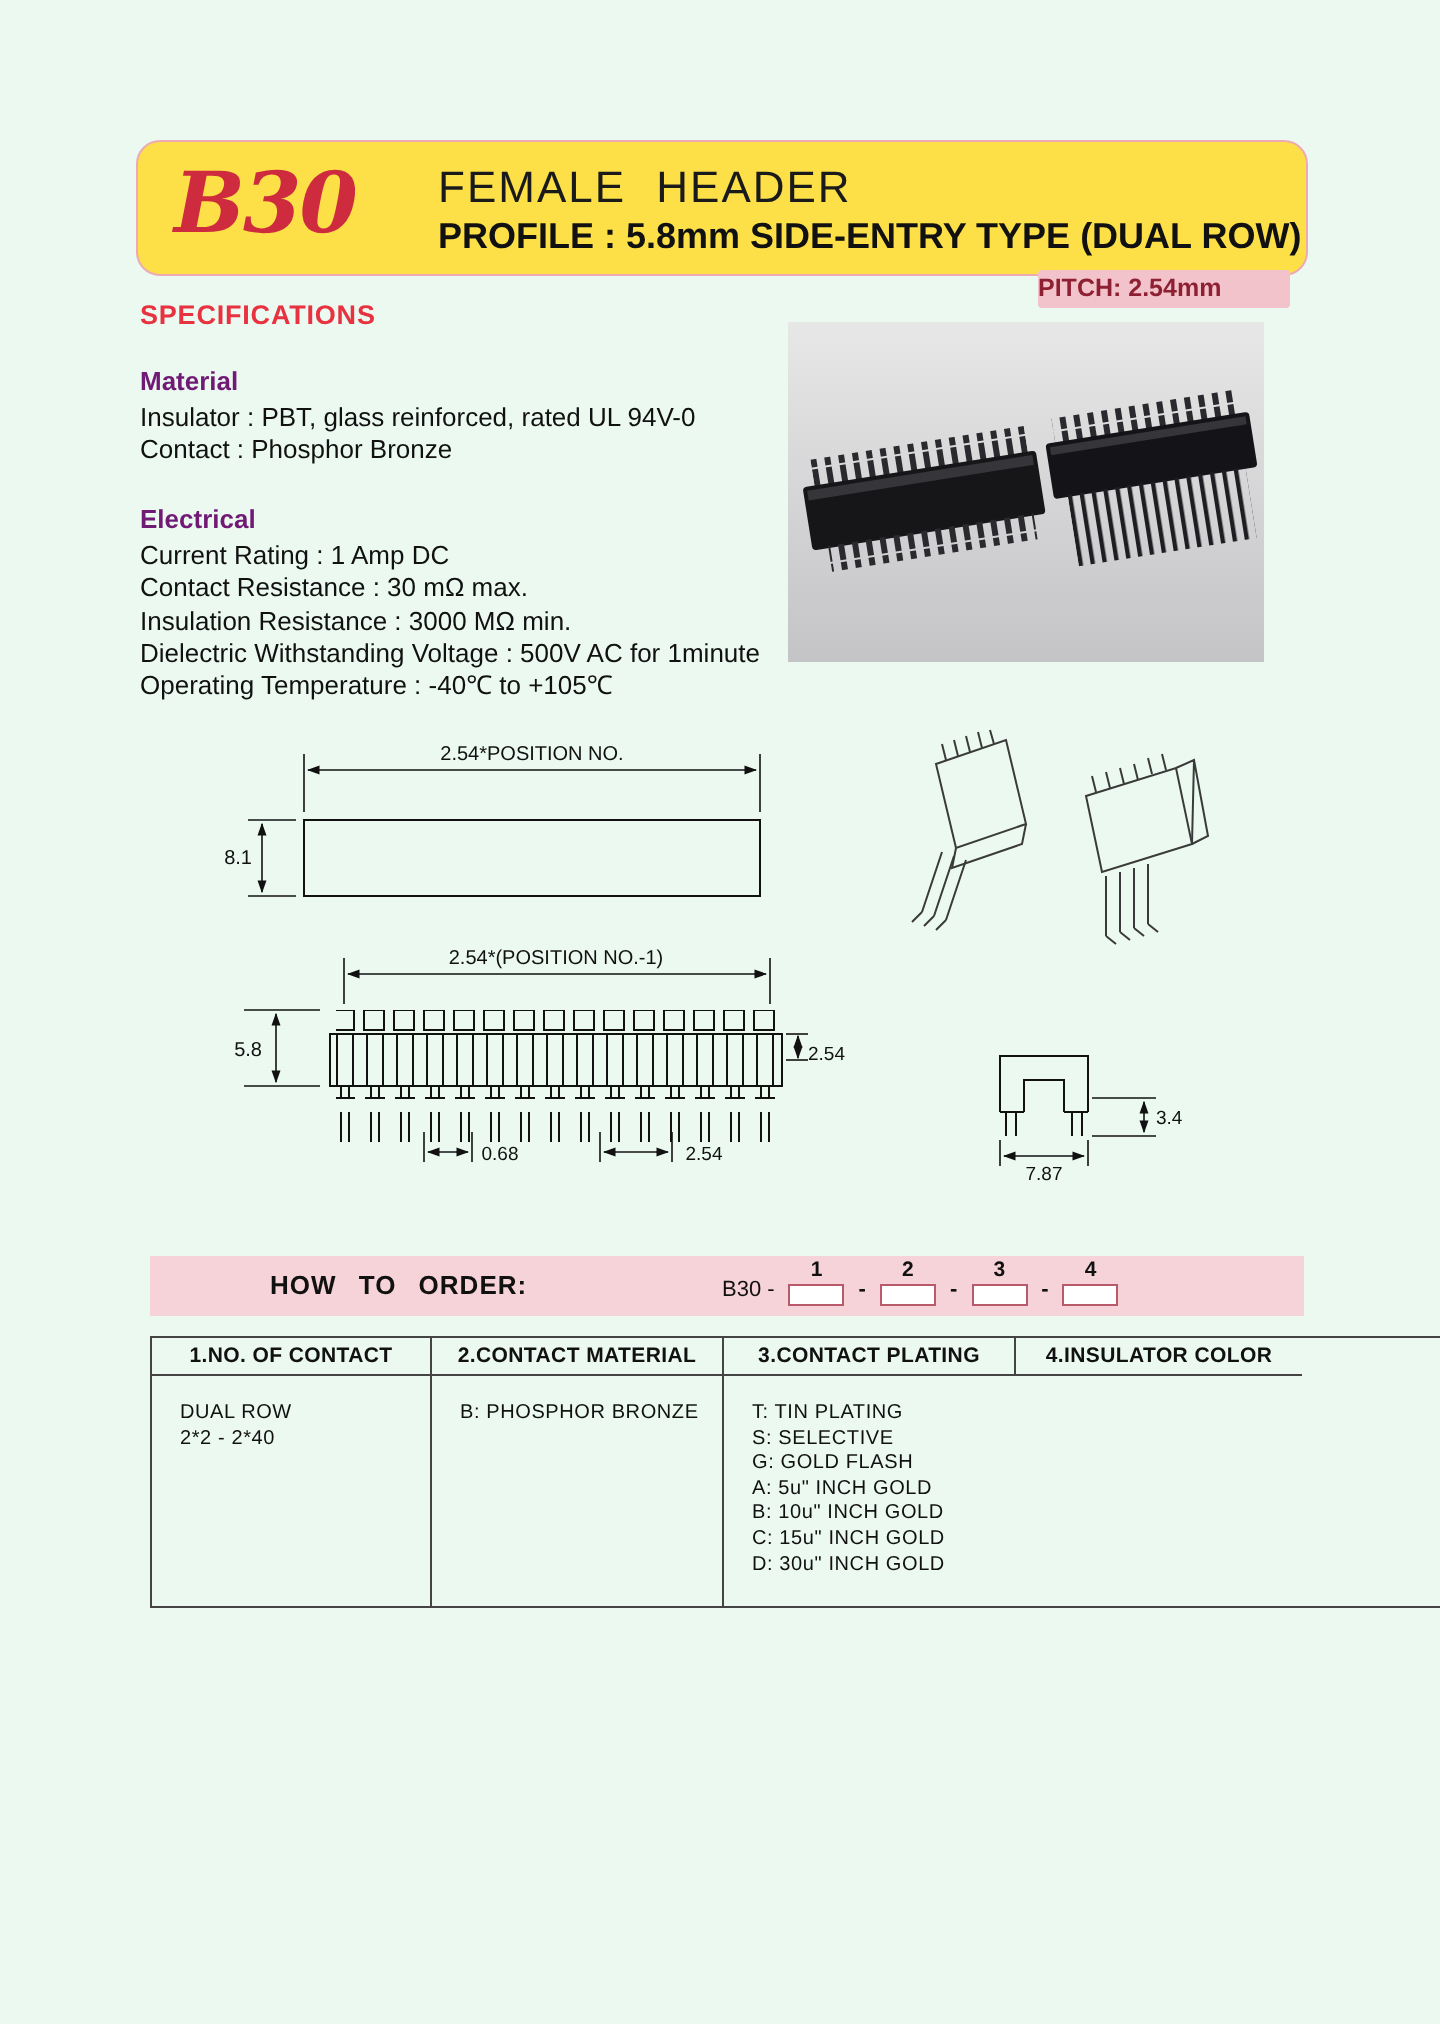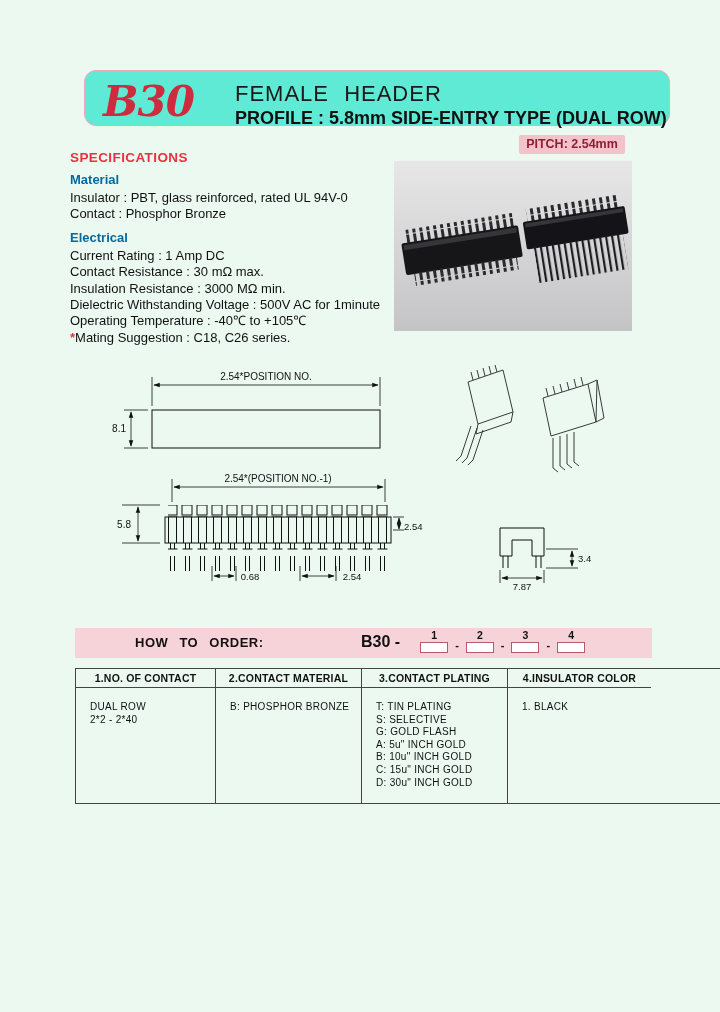--- a/index.html
+++ b/index.html
@@ -1,49 +1,49 @@
 <!DOCTYPE html>
 <html><head>
 <meta charset="utf-8">
 <style>
   * { box-sizing: border-box; }
   body { margin:0; background:#ebf9f1; font-family:"Liberation Sans", sans-serif; color:#111; }
   .page { position:relative; width:720px; height:1012px; background:#ebf9f1; overflow:hidden; }
 
   
-  .hdr { position:absolute; left:84px; top:70px; width:586px; height:56px;
-         background:#5eead4; border:1.5px solid #eeaab4; border-radius:12px; }
+  .hdr { position:absolute; left:68px; top:70px; width:586px; height:68px;
+         background:#fde047; border:1.5px solid #eeaab4; border-radius:12px; }
   .hdr-model { position:absolute; left:18px; top:6px; font-family:"DejaVu Serif", serif;
          font-style:italic; font-weight:bold; font-size:42px; color:#cf2b3f; letter-spacing:-1px; }
   .hdr-title { position:absolute; left:150px; top:10px; font-size:22px; font-weight:normal;
          color:#1a1a1a; letter-spacing:1px; word-spacing:8px; }
   .hdr-sub { position:absolute; left:150px; top:37px; font-size:18px; font-weight:bold; color:#111; }
-  .pitch { position:absolute; left:519px; top:135px; width:106px; height:19px; background:#f2c3ca;
-         color:#8e2033; font-weight:bold; font-size:12.5px; text-align:center; line-height:19px; border-radius:2px; }
+  .pitch { position:absolute; left:519px; top:135px; width:126px; height:19px; background:#f2c3ca;
+         color:#8e2033; font-weight:bold; font-size:12.5px; line-height:19px; border-radius:2px; }
 
   
   .specs { position:absolute; left:70px; top:150px; width:330px; }
   .specs-title { color:#e8323f; font-size:13.5px; font-weight:bold; letter-spacing:0.4px; }
-  .spec-head { font-size:13px; font-weight:bold; margin-top:7px; margin-bottom:3px; color:#0369a1; }
+  .spec-head { font-size:13px; font-weight:bold; margin-top:18px; margin-bottom:3px; color:#701a75; }
   .spec-line { font-size:13px; line-height:16.4px; color:#111; }
   .red-star { color:#e8323f; font-weight:bold; }
 
   
   .photo { position:absolute; left:394px; top:161px; width:238px; height:170px; }
 
   
   .drawings { position:absolute; left:0; top:360px; }
   .drawings text { font-family:"Liberation Sans", sans-serif; fill:#111; }
 
   
   .order-bar { position:absolute; left:75px; top:628px; width:577px; height:30px; background:#f6d3d8; }
   .order-heading { position:absolute; left:12px; top:7px; font-size:13px; font-weight:bold;
          letter-spacing:0.5px; word-spacing:7px; color:#111;padding-left:48px; }
   .order-code { position:absolute; left:286px; top:1px; display:flex; align-items:flex-end; }
-  .order-prefix { font-size:16px; font-weight:bold; padding-bottom:2px; margin-right:19px; }
+  .order-prefix { font-size:11px; font-weight:normal; padding-bottom:2px; margin-right:6px; }
   .order-unit { display:inline-flex; flex-direction:column; align-items:center; width:30px; }
   .order-num { font-size:10.5px; font-weight:bold; height:13px; line-height:13px; }
   .order-box { width:28px; height:11px; background:#fff; border:1px solid #b85a69; }
   .order-sep { font-size:11px; font-weight:bold; padding:0 6px 2px 6px; }
 
   
   .otable { position:absolute; left:75px; top:668px; width:656px; border:1px solid #444;
          display:grid; grid-template-columns:140px 146px 146px 143px; background:transparent; }
   .th { border-bottom:1px solid #444; border-right:1px solid #444; font-size:10.5px; font-weight:bold;
          text-align:center; padding:3px 2px; letter-spacing:0.2px; }
@@ -69,21 +69,20 @@
     <div class="specs-title">SPECIFICATIONS</div>
     <div class="spec-head">Material</div>
     <div class="spec-line">Insulator : PBT, glass reinforced, rated UL 94V-0</div>
     <div class="spec-line">Contact : Phosphor Bronze</div>
     <div class="spec-head">Electrical</div>
     <div class="spec-line">Current Rating : 1 Amp DC</div>
     <div class="spec-line">Contact Resistance : 30 mΩ max.</div>
     <div class="spec-line">Insulation Resistance : 3000 MΩ min.</div>
     <div class="spec-line">Dielectric Withstanding Voltage : 500V AC for 1minute</div>
     <div class="spec-line">Operating Temperature : -40℃ to +105℃</div>
-    <div class="spec-line"><span class="red-star">*</span><span>Mating Suggestion : C18, C26 series.</span></div>
   </div>
 
   <div class="photo">
     <svg width="238" height="170" viewBox="0 0 238 170">
       <defs>
         <linearGradient id="pg" x1="0" y1="0" x2="0" y2="1">
           <stop offset="0" stop-color="#e7e7e7"></stop>
             <stop offset="1" stop-color="#c4c4c7"></stop>
         </linearGradient>
         <pattern id="pinsTop" width="7" height="16" patternUnits="userSpaceOnUse">
@@ -243,18 +242,15 @@
     </div>
     <div class="td">
       <div class="cell-line">T: TIN  PLATING</div>
       <div class="cell-line">S: SELECTIVE</div>
       <div class="cell-line">G: GOLD  FLASH</div>
       <div class="cell-line">A: 5u"  INCH  GOLD</div>
       <div class="cell-line">B: 10u" INCH  GOLD</div>
       <div class="cell-line">C: 15u" INCH  GOLD</div>
       <div class="cell-line">D: 30u" INCH  GOLD</div>
     </div>
-    <div class="td">
-      <div class="cell-line">1. BLACK</div>
-    </div>
   </div>
 
 </div>
 
 </body></html>

